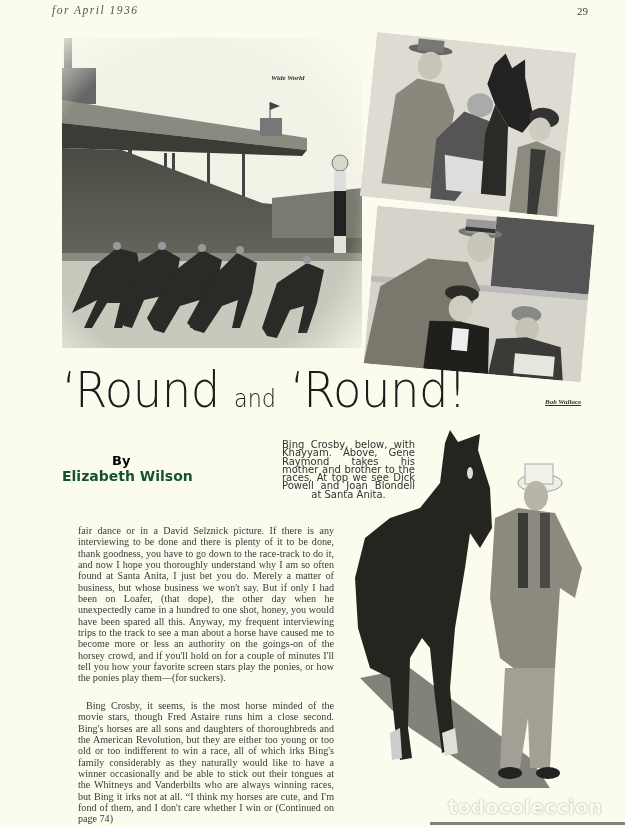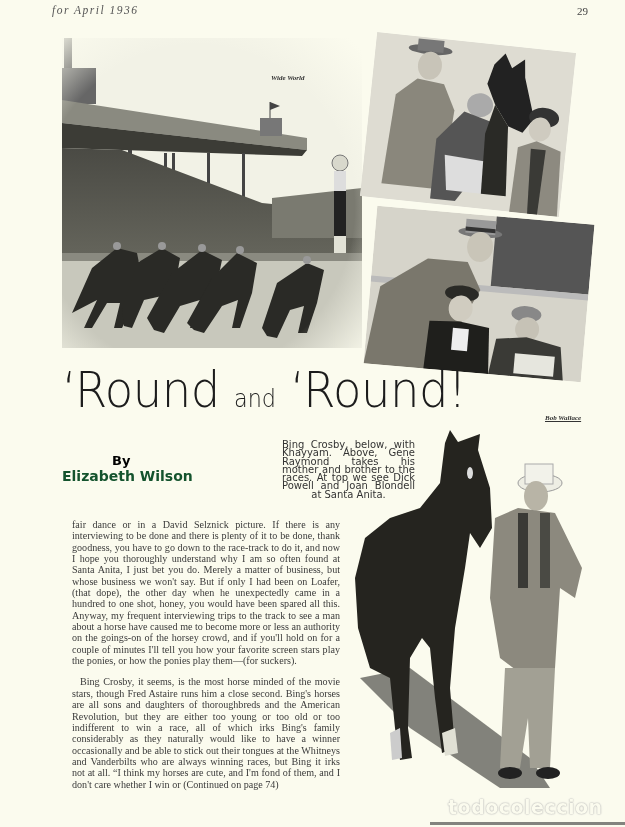--- a/index.html
+++ b/index.html
@@ -42,21 +42,21 @@
     .photo-caption {
       left: 282px; top: 441px; width: 133px;
       font-family: "DejaVu Sans", sans-serif; font-size: 10px; line-height: 8.3px;
       color: #333; text-align: justify; text-align-last: center;
     }
     .body-text {
       left: 62px; top: 509px; width: 288px;
       font-size: 10.1px; line-height: 11.35px; color: #3a3a3a;
       text-align: justify;
     }
-    .body-text p { margin: 10px; }
+    .body-text p { margin: 16px; }
     .body-text p + p { text-indent: 8px; }
     .body-text .cont { }
 
     .watermark {
       left: 448px; top: 796px; font-family: "DejaVu Sans", sans-serif;
       font-weight: bold; font-size: 19px; color: #fbfbee; letter-spacing: 0.5px;
       text-shadow: 0 0 2px #bbb, 0 0 1px #999;
       opacity: 0.95;
       text-align: right;
     }
@@ -168,21 +168,21 @@
     <ellipse cx="92" cy="95" rx="12" ry="13" fill="#d0ccc0"></ellipse>
     <path d="M60,158 L62,110 L92,108 L122,112 L125,158 Z" fill="#1f1f1c"></path>
     <rect x="86" y="115" width="16" height="22" fill="#eee"></rect>
 
     <ellipse cx="158" cy="95" rx="15" ry="8" fill="#888"></ellipse>
     <ellipse cx="160" cy="110" rx="12" ry="12" fill="#c6c2b6"></ellipse>
     <path d="M125,158 L130,122 L160,118 L195,125 L200,158 Z" fill="#3a3a36"></path>
     <rect x="150" y="135" width="40" height="20" fill="#e6e6de"></rect>
   </svg>
 </div>
-<div class="abs credit" style="left:545px; top:414px;text-decoration:underline;">Bob Wallace</div>
+<div class="abs credit" style="left:545px; top:398px;text-decoration:underline;">Bob Wallace</div>
 
 <div class="abs title">
   <span>‘Round</span>
   <span class="small">and</span>
   <span>‘Round!</span>
 </div>
 <div class="abs byline-by">By</div>
 <div class="abs byline-name">Elizabeth Wilson</div>
 
 <div class="abs photo-caption">Bing Crosby, below, with Khayyam. Above, Gene Raymond takes his mother and brother to the races. At top we see Dick Powell and Joan Blondell at Santa Anita.</div>

